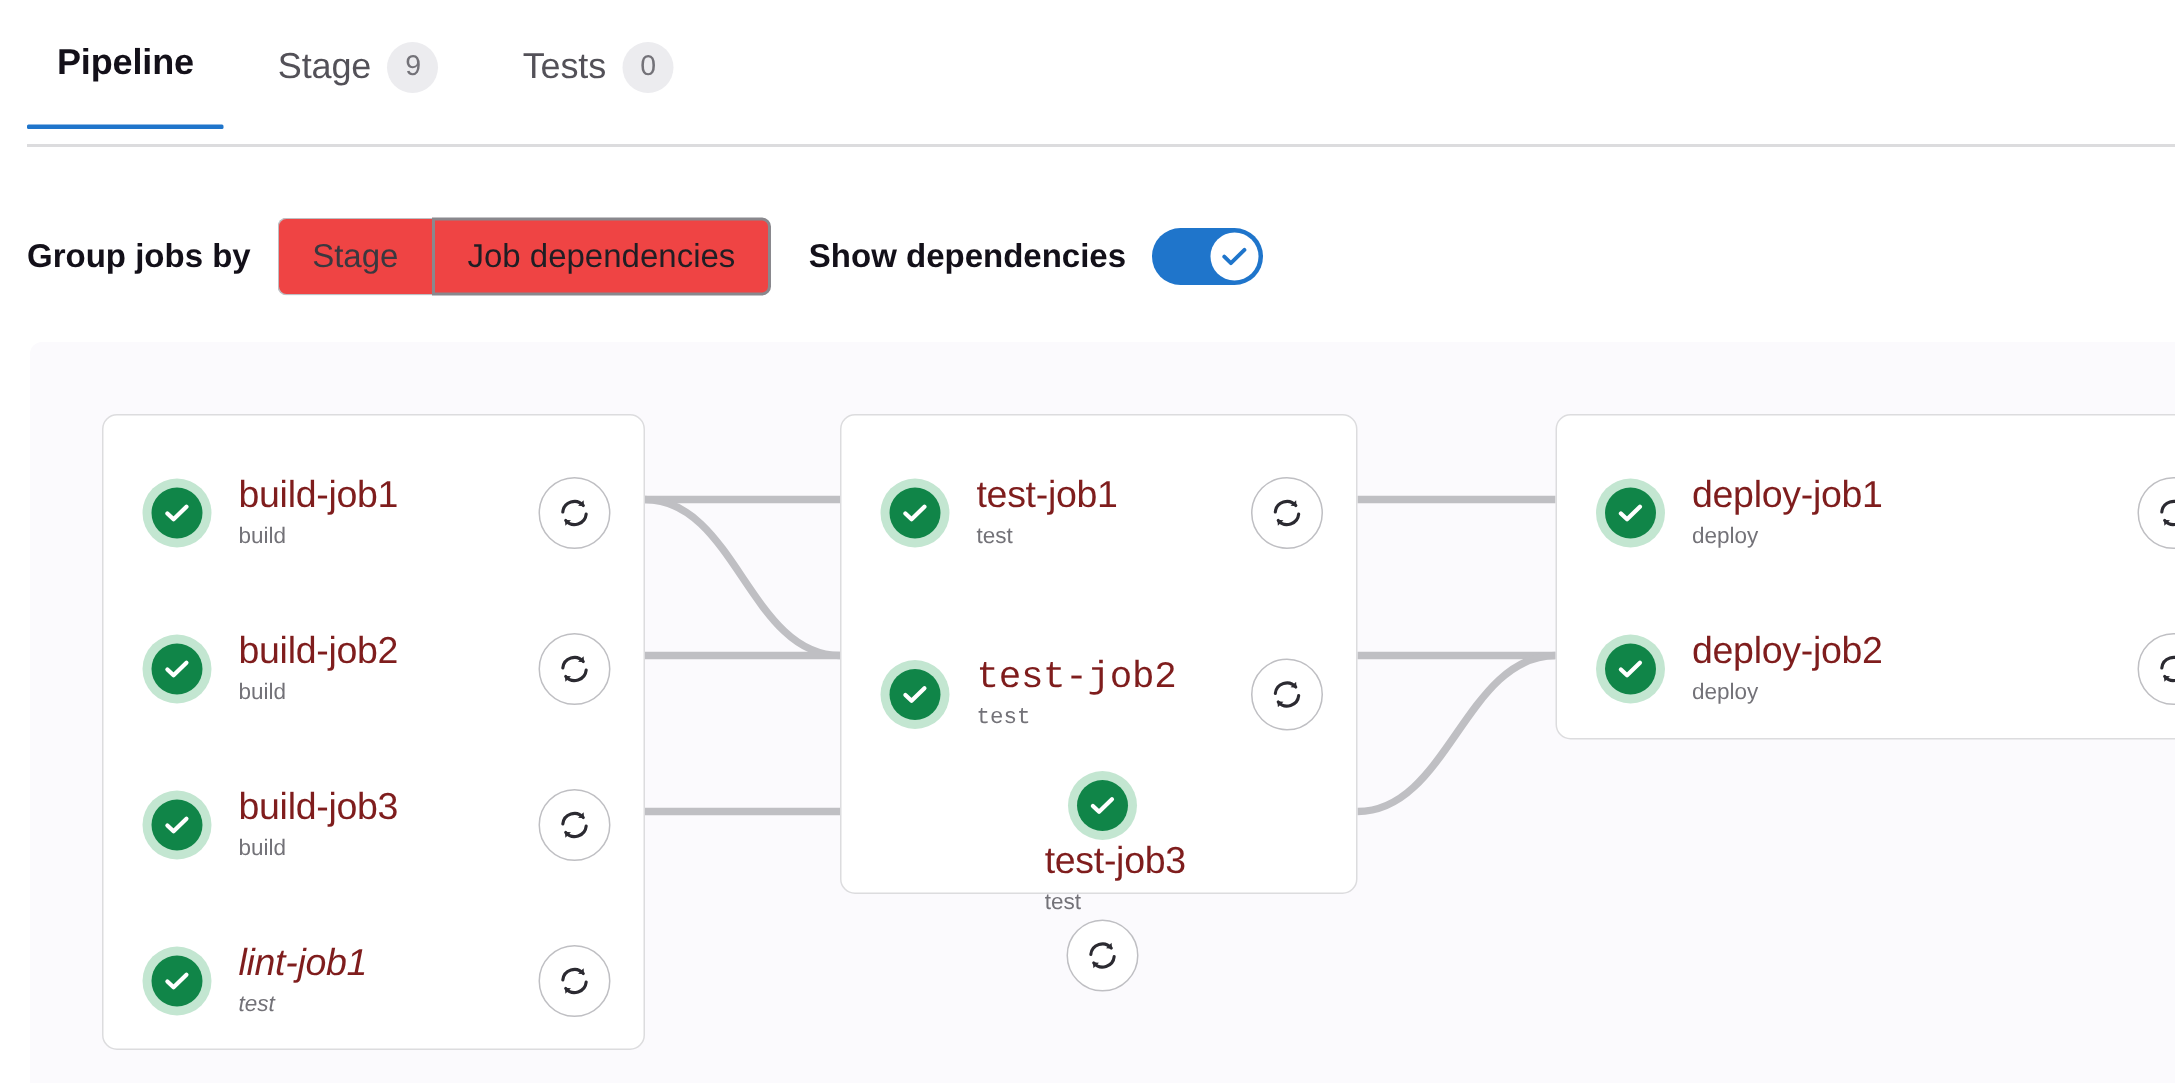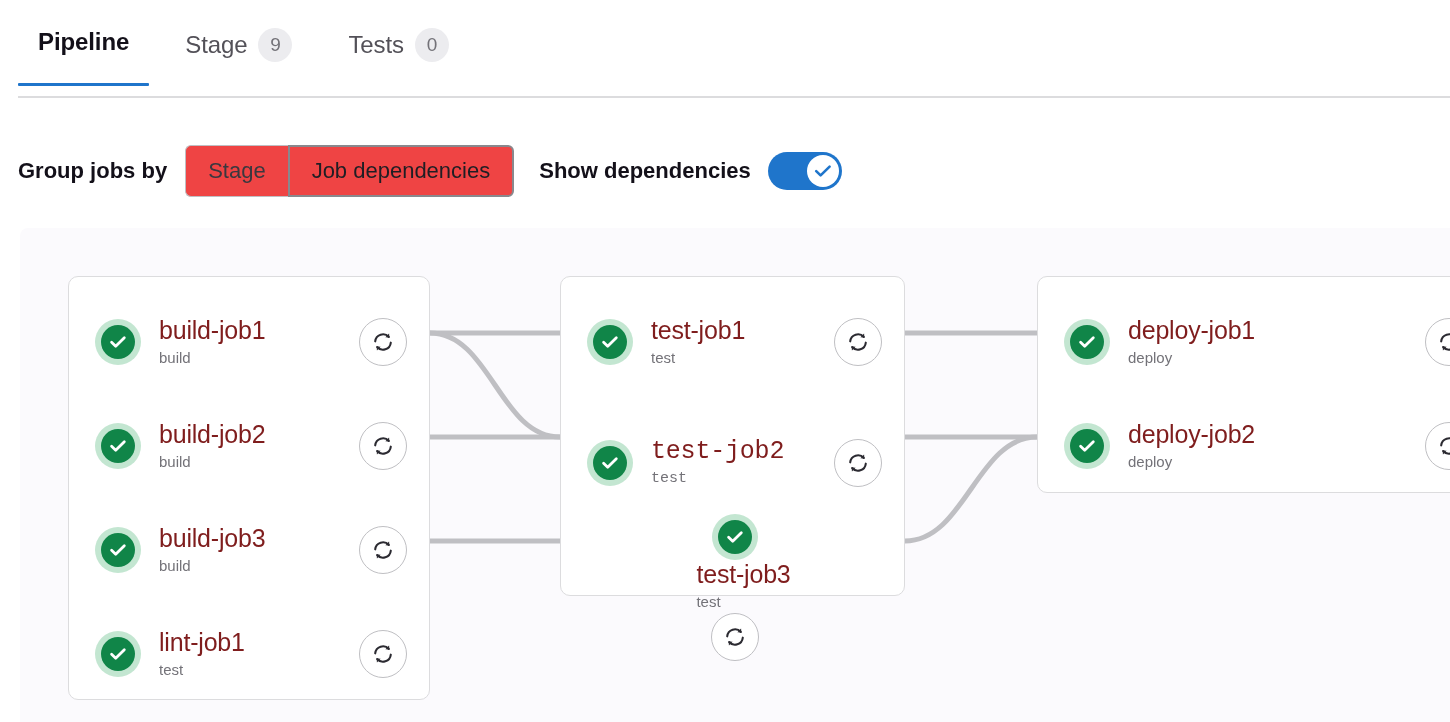--- a/index.html
+++ b/index.html
@@ -353,21 +353,21 @@
     </span>
     <button class="retry-btn">
       <svg width="26" height="26" viewBox="0 0 24 24">
         <path d="M19.2 12.6 A7.2 7.2 0 0 1 6.6 16.6" fill="none" stroke="#2b2a31" stroke-width="1.9" stroke-linecap="round"></path>
         <path d="M4.8 11.4 A7.2 7.2 0 0 1 17.4 7.4" fill="none" stroke="#2b2a31" stroke-width="1.9" stroke-linecap="round"></path>
         <path d="M17.6 4.2 L17.9 7.9 L14.2 7.6 Z" fill="#2b2a31"></path>
         <path d="M6.4 19.8 L6.1 16.1 L9.8 16.4 Z" fill="#2b2a31"></path>
       </svg>
     </button>
   </div>
-        <div class="job-row" style="top: 341px;">
+        <div class="job-row" style="top: 341px; font-style: italic;">
     <span class="status-icon" style="background: rgb(195, 230, 209);">
       <span class="inner" style="background: rgb(16, 133, 72);">
         <svg width="20" height="20" viewBox="0 0 20 20">
           <path d="M3.6 10.3 L7.7 14.2 L16.3 5.8" fill="none" stroke="#ffffff" stroke-width="2.8" stroke-linecap="round" stroke-linejoin="round"></path>
         </svg>
       </span>
     </span>
     <span class="job-text">
       <span class="job-name">lint-job1</span>
       <span class="job-stage">test</span>

